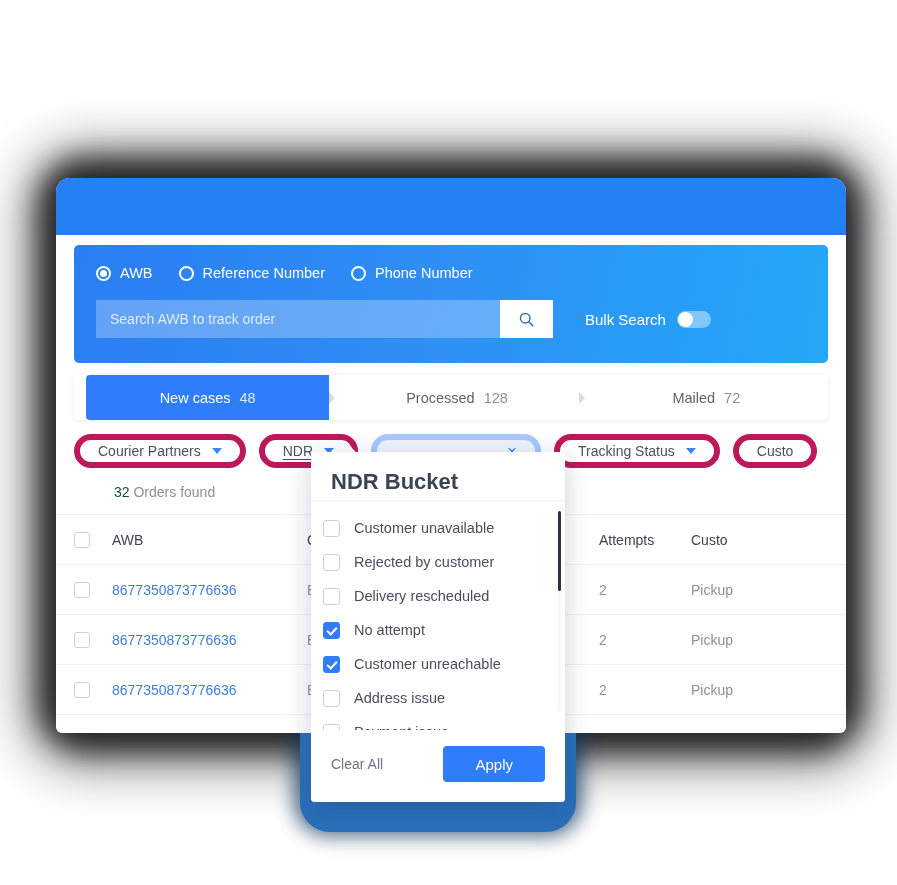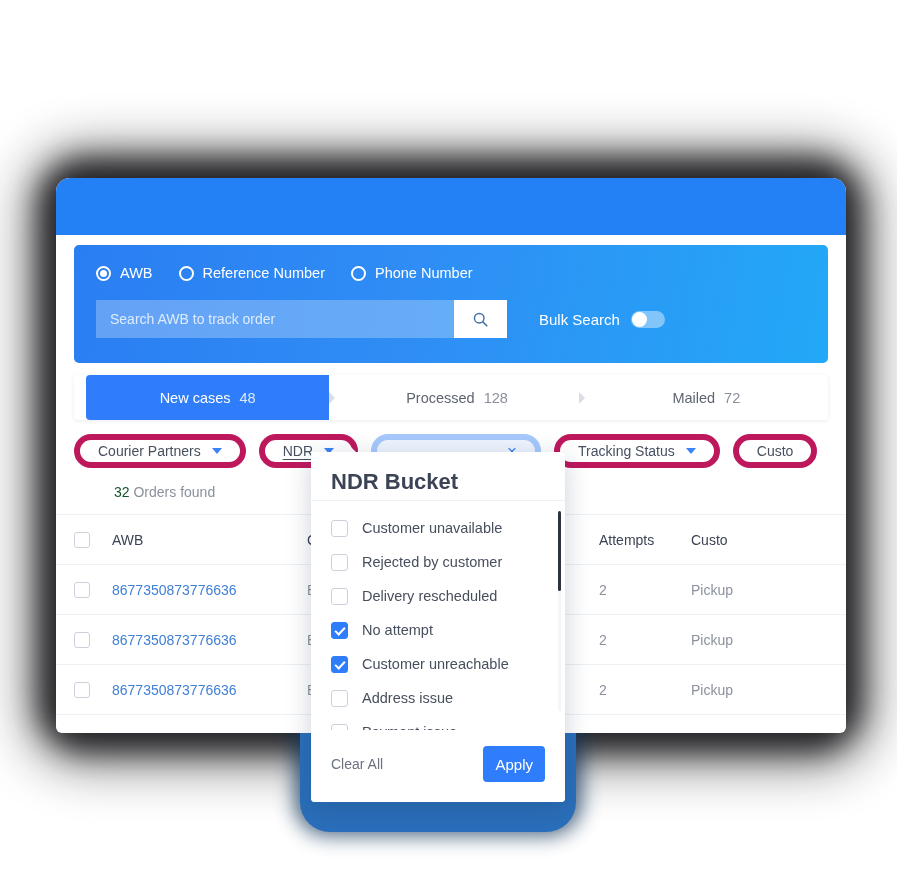--- a/index.html
+++ b/index.html
@@ -115,21 +115,21 @@
     border-radius: 50%;
     background: #ffffff;
   }
   .search-row {
     display: flex;
     align-items: center;
     margin-top: 19px;
   }
   .search-box {
     display: flex;
-    width: 411px;
+    width: 457px;
     height: 38px;
     border-radius: 0;
     overflow: hidden;
   }
   .search-input {
     flex: 1;
     background: rgba(255,255,255,0.27);
     border: none;
     outline: none;
     color: #ffffff;
@@ -321,21 +321,21 @@
   .ndr-list {
     position: relative;
     padding: 10px 0 4px 0;
     max-height: 215px;
     overflow: hidden;
   }
   .ndr-item {
     display: flex;
     align-items: center;
     gap: 14px;
-    padding: 0 20px;
+    padding: 0 12px;
     height: 34px;
     font-size: 14.5px;
     color: #474f5d;
     cursor: pointer;
   }
   .ndr-cb {
     width: 17px; height: 17px;
     border: 1.6px solid #cbd2dc;
     border-radius: 3px;
     box-sizing: border-box;
@@ -382,21 +382,21 @@
     font-size: 14px;
     color: #6b7280;
     cursor: pointer;
   }
   .apply-btn {
     background: #2f7dfa;
     color: #ffffff;
     border: none;
     border-radius: 4px;
     height: 36px;
-    padding: 0 12px;
+    padding: 0 32px;
     font-size: 15px;
     font-family: "Liberation Sans", sans-serif;
     cursor: pointer;
   }
 </style>
 </head>
 <body>
 
 <div class="device-shadow-soft"></div>
 <div class="device-shadow"></div>

